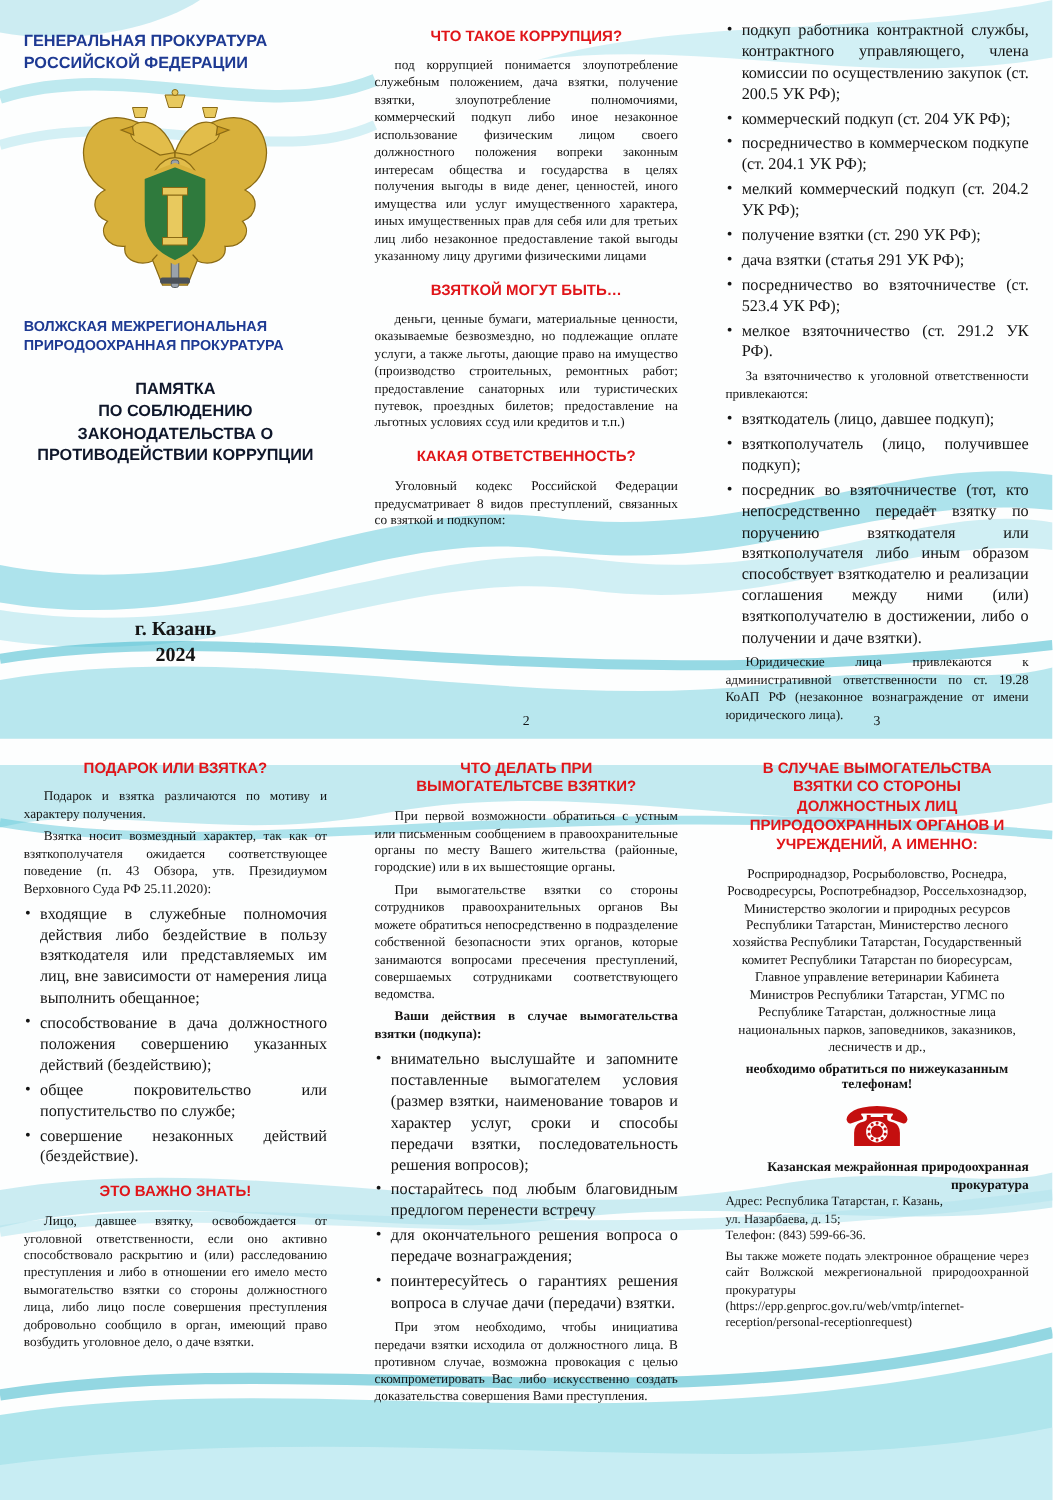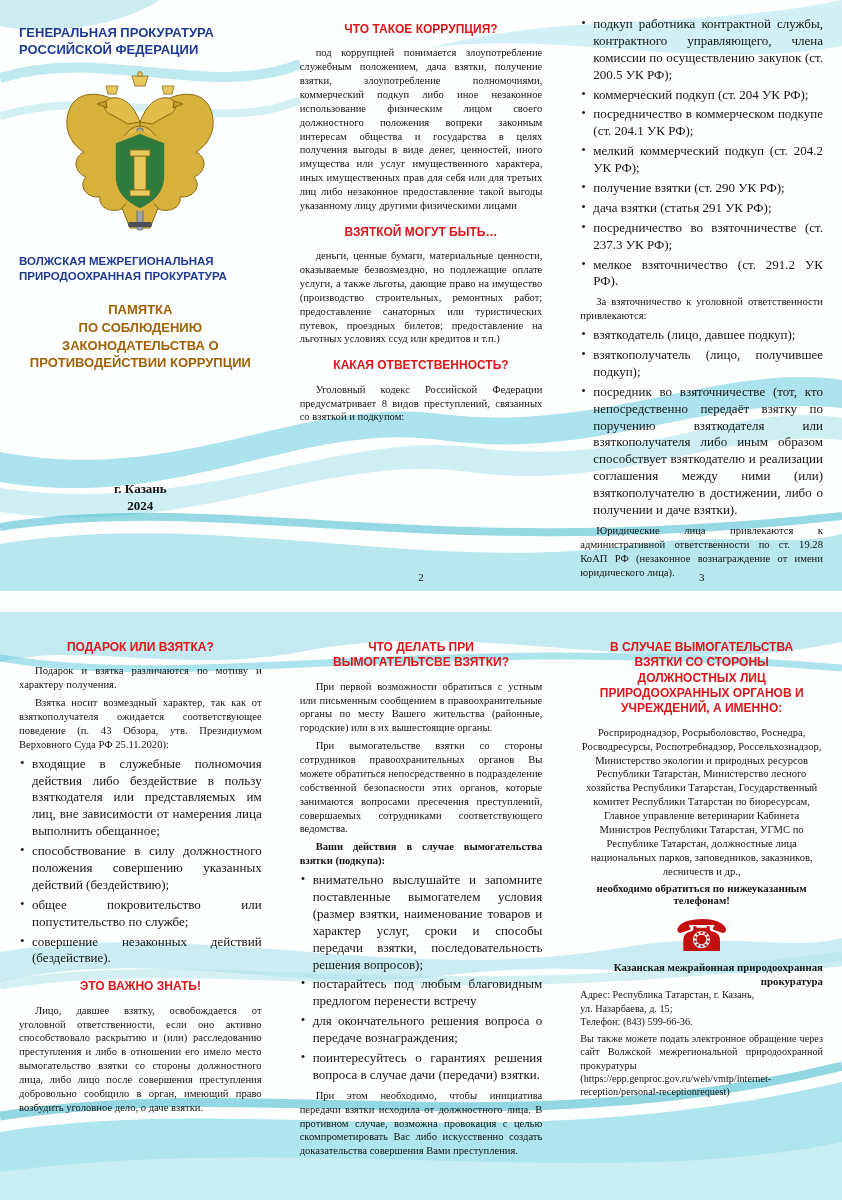--- a/index.html
+++ b/index.html
@@ -8,21 +8,21 @@
     width: 842px; height: 1200px;
     position: relative;
     background: #fdfefe;
     font-family: "Liberation Serif", serif;
     color: #141414;
     overflow: hidden;
   }
   #bg { position: absolute; top: 0; left: 0; z-index: 0; }
   .page { position: absolute; left: 0; width: 842px; display: flex; z-index: 1; }
   #page-top { top: 0; height: 592px; }
-  #page-bottom { top: 610px; height: 590px; }
+  #page-bottom { top: 577px; height: 590px; }
   .col { width: 33.3333%; padding: 10px 19px 26px; position: relative; overflow: hidden; }
 
   .h-red {
     font-family: "Liberation Sans", sans-serif;
     font-weight: 700;
     color: #e01519;
     font-size: 12px;
     line-height: 1.28;
     text-align: center;
     margin: 12px 2px 9px;
@@ -58,31 +58,31 @@
     font-weight: 700;
     white-space: pre-line;
     line-height: 1.32;
   }
   .org-general { color: #1e3a93; font-size: 13px; }
   .org-volga   { color: #1e3a93; font-size: 11.5px; margin-top: 4px; }
   .org-kazan   { color: #1b1c55; font-size: 11px; margin-top: 14px; }
   .cover-title {
     font-family: "Liberation Sans", sans-serif;
     font-weight: 700;
-    color: #a16207;
+    color: #0f172a;
     font-size: 13px;
     line-height: 1.38;
     text-align: center;
     white-space: pre-line;
     margin-top: 16px;
   }
   .emblem-wrap { text-align: center; margin: 12px 0 8px; }
   .cover-city {
-    position: absolute; bottom: 77px; left: 0; width: 100%;
-    text-align: center; font-weight: 700; font-size: 13px; line-height: 1.35;
+    position: absolute; bottom: 56px; left: 0; width: 100%;
+    text-align: center; font-weight: 700; font-size: 16px; line-height: 1.35;
   }
   .contact-list { font-size: 10.6px; line-height: 1.31; text-align: center; margin: 2px 0 4px; }
   .bold-call { font-weight: 700; font-size: 10.8px; text-align: center; margin: 4px 0 8px; }
   .phone-wrap { text-align: center; margin: 2px 0 2px; }
   .phone-glyph { font-family: "DejaVu Sans", sans-serif; font-size: 44px; color: #c40f0f; line-height: 1; }
   .contact-name { font-weight: 700; font-size: 10.8px; text-align: right; line-height: 1.3; }
   .contact-line { font-size: 10.2px; line-height: 1.3; }
   .online-note {
     font-size: 10.2px; line-height: 1.3;
     text-align: justify; overflow-wrap: anywhere;
@@ -171,21 +171,21 @@
   </div>
 
   <div class="col" style="padding-top:14px;">
     <ul class="bullets">
       <li>подкуп работника контрактной службы, контрактного управляющего, члена комиссии по осуществлению закупок (ст. 200.5 УК РФ);</li>
       <li>коммерческий подкуп (ст. 204 УК РФ);</li>
       <li>посредничество в коммерческом подкупе (ст. 204.1 УК РФ);</li>
       <li>мелкий коммерческий подкуп (ст. 204.2 УК РФ);</li>
       <li>получение взятки (ст. 290 УК РФ);</li>
       <li>дача взятки (статья 291 УК РФ);</li>
-      <li>посредничество во взяточничестве (ст. 237.3 УК РФ);</li>
+      <li>посредничество во взяточничестве (ст. 523.4 УК РФ);</li>
       <li>мелкое взяточничество (ст. 291.2 УК РФ).</li>
     </ul>
     <p class="body">За взяточничество к уголовной ответственности привлекаются:</p>
     <ul class="bullets">
       <li>взяткодатель (лицо, давшее подкуп);</li>
       <li>взяткополучатель (лицо, получившее подкуп);</li>
       <li>посредник во взяточничестве (тот, кто непосредственно передаёт взятку по поручению взяткодателя или взяткополучателя либо иным образом способствует взяткодателю и реализации соглашения между ними (или) взяткополучателю в достижении, либо о получении и даче взятки).</li>
     </ul>
     <p class="body">Юридические лица привлекаются к административной ответственности по ст. 19.28 КоАП РФ (незаконное вознаграждение от имени юридического лица).</p>
     <div class="pagenum">3</div>
@@ -193,21 +193,21 @@
 </div>
 
 <div class="page" id="page-bottom">
 
   <div class="col" style="padding-top:18px;">
     <h2 class="h-red">ПОДАРОК ИЛИ ВЗЯТКА?</h2>
     <p class="body">Подарок и взятка различаются по мотиву и характеру получения.</p>
     <p class="body">Взятка носит возмездный характер, так как от взяткополучателя ожидается соответствующее поведение (п. 43 Обзора, утв. Президиумом Верховного Суда РФ 25.11.2020):</p>
     <ul class="bullets">
       <li>входящие в служебные полномочия действия либо бездействие в пользу взяткодателя или представляемых им лиц, вне зависимости от намерения лица выполнить обещанное;</li>
-      <li>способствование в силу должностного положения совершению указанных действий (бездействию);</li>
+      <li>способствование в дача должностного положения совершению указанных действий (бездействию);</li>
       <li>общее покровительство или попустительство по службе;</li>
       <li>совершение незаконных действий (бездействие).</li>
     </ul>
     <h2 class="h-red">ЭТО ВАЖНО ЗНАТЬ!</h2>
     <p class="body">Лицо, давшее взятку, освобождается от уголовной ответственности, если оно активно способствовало раскрытию и (или) расследованию преступления и либо в отношении его имело место вымогательство взятки со стороны должностного лица, либо лицо после совершения преступления добровольно сообщило в орган, имеющий право возбудить уголовное дело, о даче взятки.</p>
   </div>
 
   <div class="col" style="padding-top:18px;">
     <h2 class="h-red">ЧТО ДЕЛАТЬ ПРИ
 ВЫМОГАТЕЛЬТСВЕ ВЗЯТКИ?</h2>

